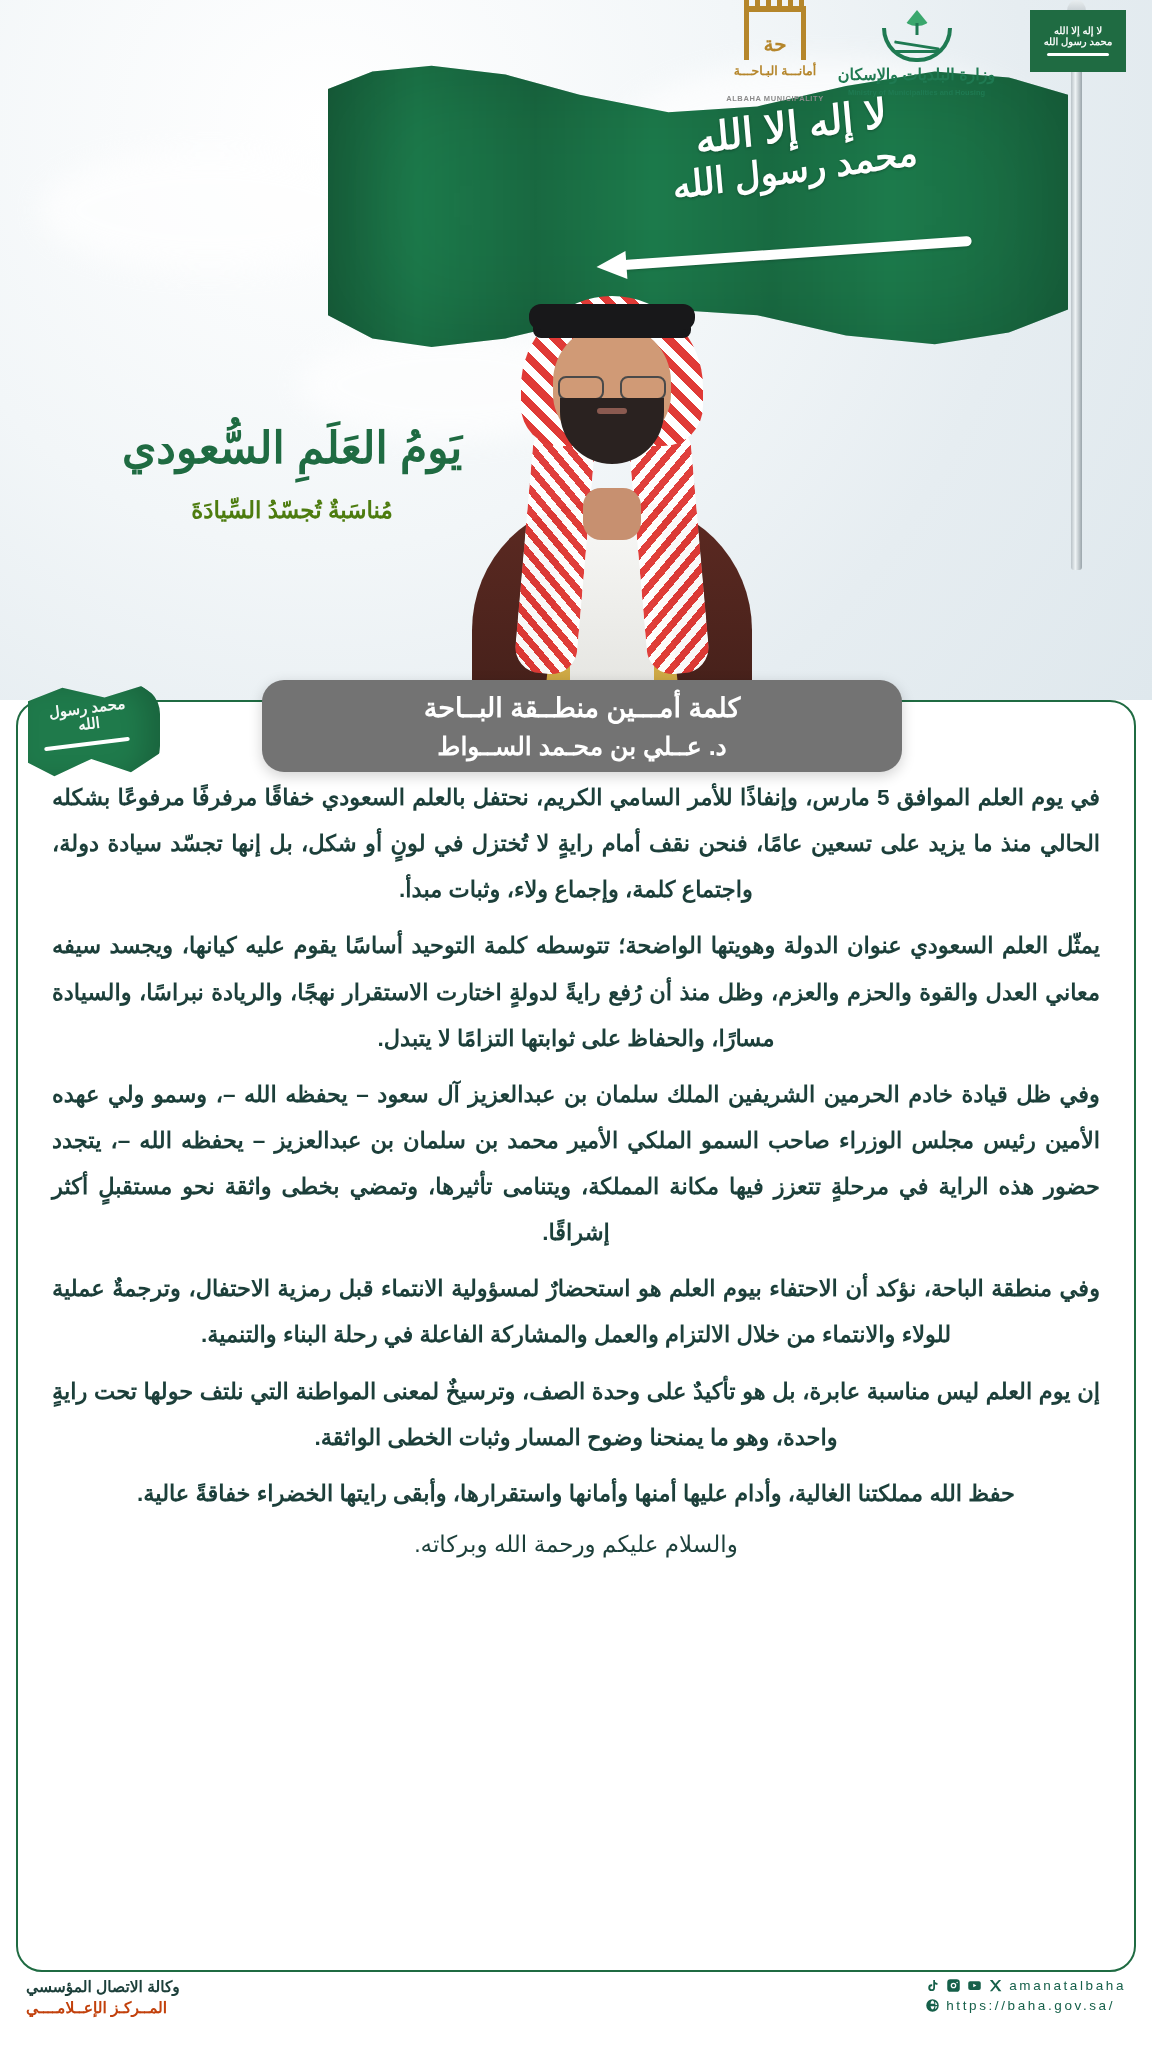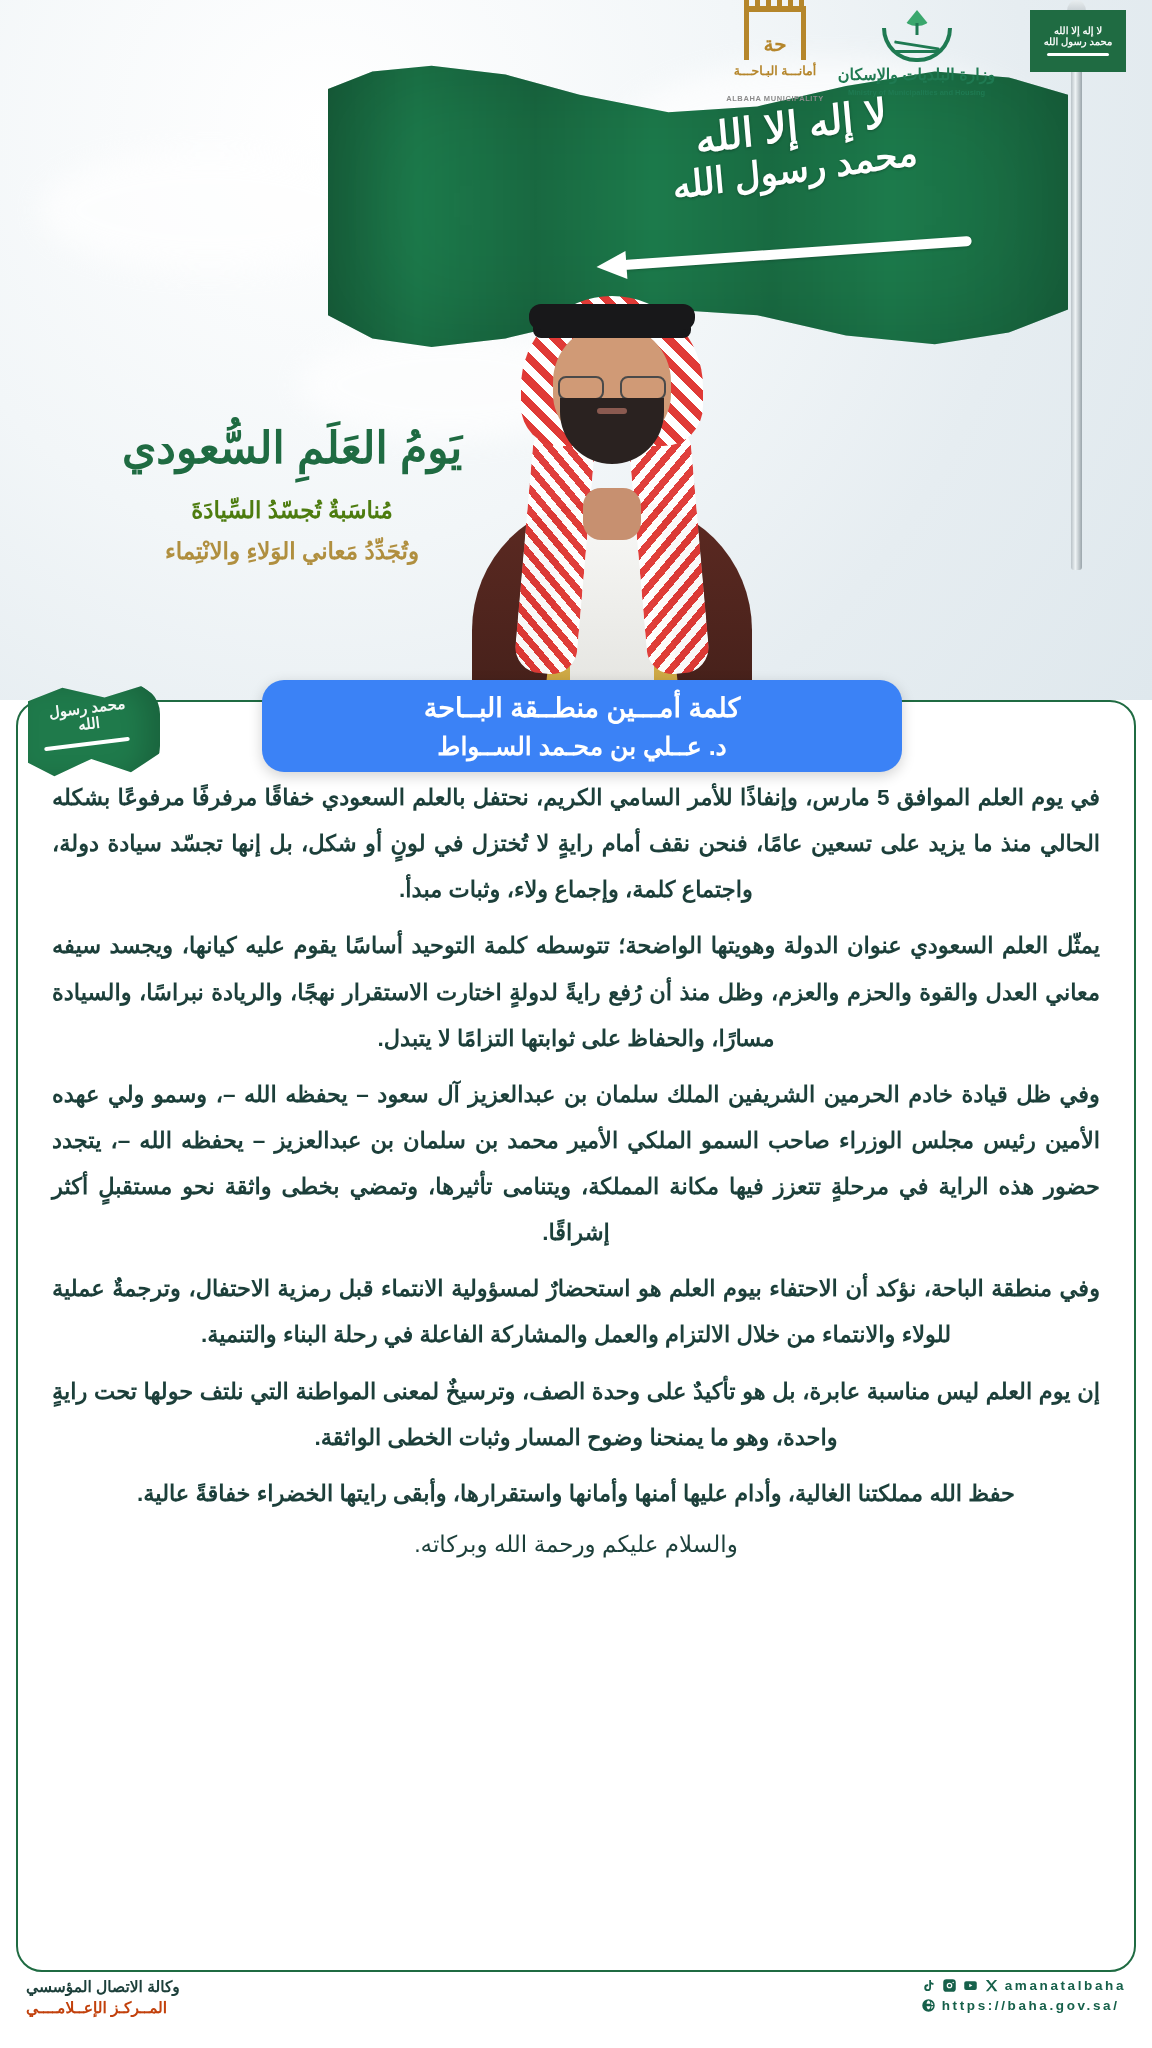--- a/index.html
+++ b/index.html
@@ -255,21 +255,21 @@
   .sub1{
     color:#4d7c0f;font-size:23px;font-weight:bold;margin-top:18px;line-height:1.5;
   }
   .sub2{
     color:#b08f3f;font-size:23px;font-weight:bold;margin-top:6px;line-height:1.5;
   }
 
   
   .name-banner{
     position:absolute;right:250px;top:680px;width:640px;min-height:92px;
-    background:#3b82f6;border-radius:22px;z-index:30;
+    background:#737373;border-radius:22px;z-index:30;
     display:flex;flex-direction:column;align-items:center;justify-content:center;
     padding:10px 24px;
     box-shadow:0 4px 14px rgba(0,0,0,.18);
   }
   .name-banner .nb1{
     color:#ffffff;font-size:27px;font-weight:bold;letter-spacing:1px;white-space:nowrap;
   }
   .name-banner .nb2{
     color:#ffffff;font-size:25px;font-weight:bold;letter-spacing:1px;
     margin-top:8px;white-space:nowrap;
@@ -324,21 +324,21 @@
     padding:0 26px;
   }
   .f-left{ display:flex;flex-direction:column;gap:5px;direction:ltr; }
   .f-row{ display:flex;align-items:center;gap:6px; }
   .f-ico{
     width:15px;height:15px;color:#16604a;display:flex;align-items:center;
     justify-content:center;font-size:12px;font-weight:bold;
   }
   .f-ico svg{ width:15px;height:15px;fill:#16604a; }
   .f-txt{
-    color:#16604a;font-size:13.5px;font-weight:bold;letter-spacing:2.6px;
+    color:#16604a;font-size:13.5px;font-weight:normal;letter-spacing:2.6px;
     direction:ltr;
   }
   .f-right{ text-align:left;direction:rtl; }
   .f-ar1{ color:#1c3f3a;font-size:15.5px;font-weight:bold; }
   .f-ar2{ color:#c2410c;font-size:15.5px;font-weight:bold;margin-top:3px;letter-spacing:1px; }
 </style>
 </head>
 <body>
 
 <div class="header-bar">
@@ -384,21 +384,20 @@
       <div class="l1">لا إله إلا الله</div>
       <div class="l2">محمد رسول الله</div>
     </div>
     <div class="flag-sword"></div>
   </div>
 </div>
 
 <div class="title-block">
   <div class="calligraphy">يَومُ العَلَمِ السُّعودي</div>
   <div class="sub1">مُناسَبةٌ تُجسّدُ السِّيادَةَ</div>
-  <div class="sub2">وتُجَدِّدُ مَعاني الوَلاءِ والانْتِماء</div>
 </div>
 
 <div class="portrait">
   <div class="p-shoulders"></div>
   <div class="p-bisht-trim-l"></div>
   <div class="p-bisht-trim-r"></div>
   <div class="p-thobe"></div>
   <div class="p-shemagh-l"></div>
   <div class="p-shemagh-r"></div>
   <div class="p-neck"></div>

